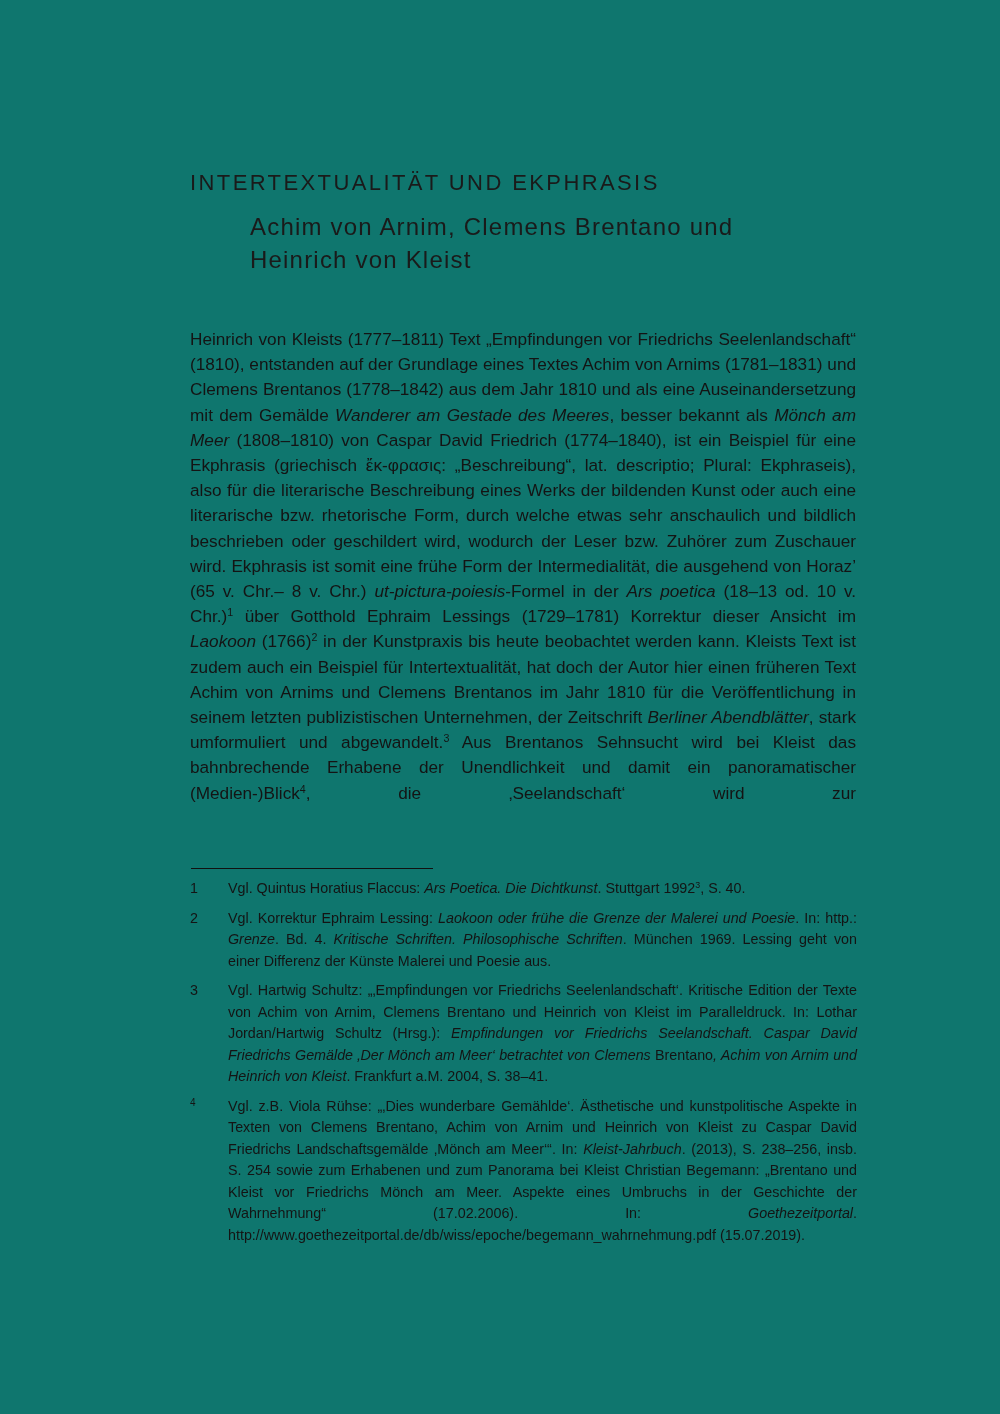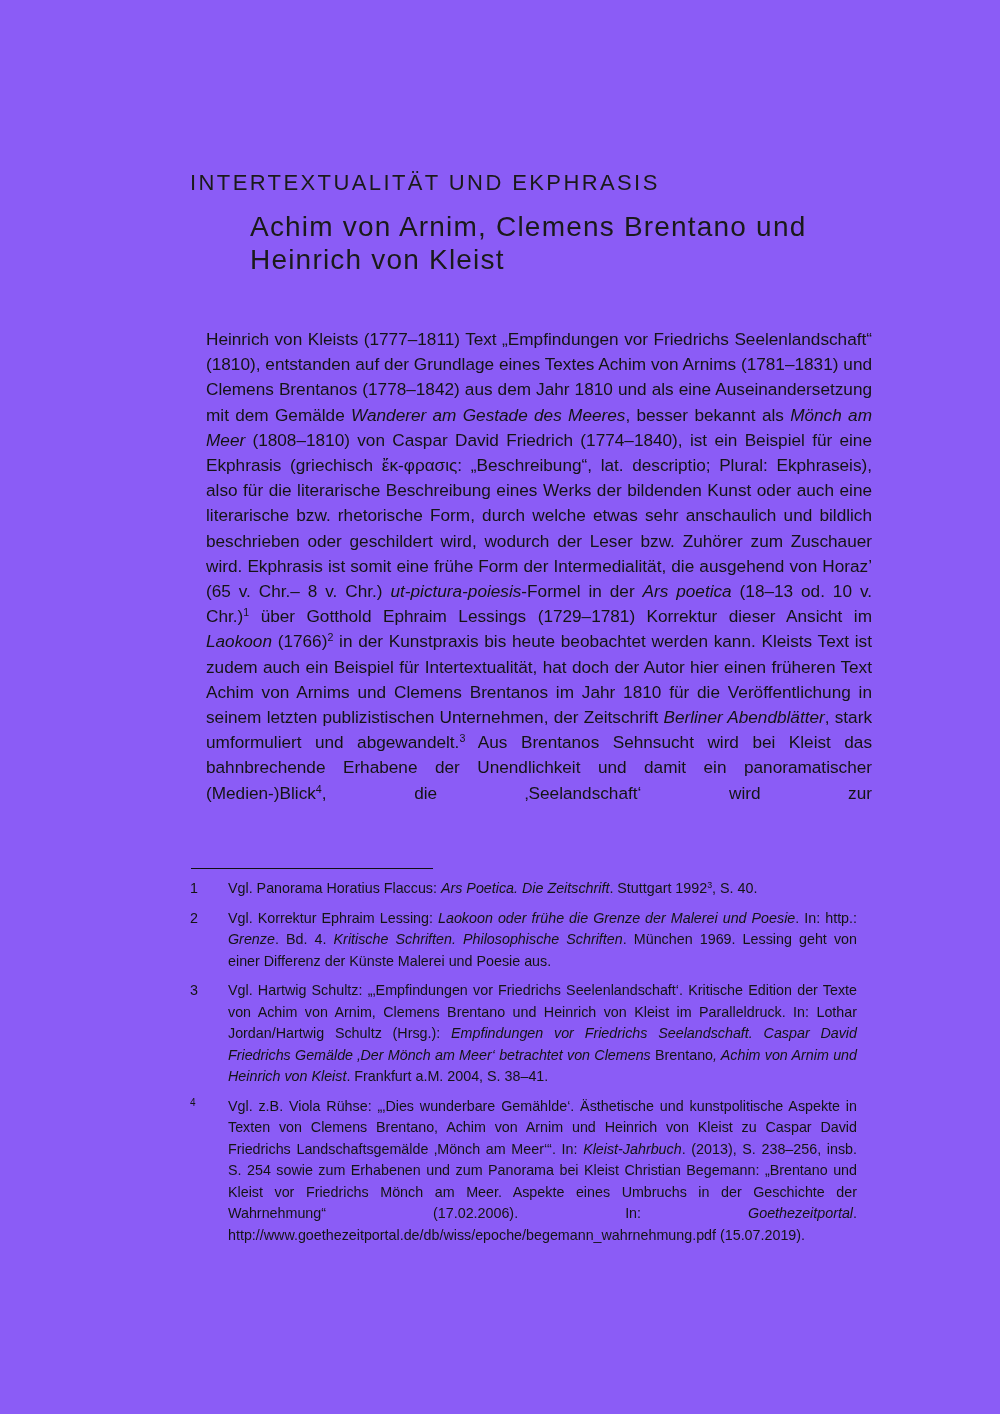--- a/index.html
+++ b/index.html
@@ -1,21 +1,21 @@
 <!DOCTYPE html>
 <html><head>
   <meta charset="utf-8">
   <style>
     html, body { margin: 0; padding: 0; background: #ffffff; }
     body { width: 1000px; height: 1414px; position: relative; overflow: hidden;
            font-family: "Liberation Sans", "DejaVu Sans", sans-serif; color: #141414; }
-    .page { position: absolute; left: 0; top: 0; width: 1000px; height: 1414px; background: #8b5cf6; }
+    .page { position: absolute; left: 0; top: 0; width: 1000px; height: 1414px; background: #0f766e; }
     .heading { position: absolute; left: 190px; top: 170px; font-size: 22px; letter-spacing: 2.4px; color: #1a1a1a; white-space: nowrap; }
-    .subheading { position: absolute; left: 250px; top: 210px; width: 560px; font-size: 28px; line-height: 33px; letter-spacing: 1.2px; color: #1a1a1a; }
-    .body-text { position: absolute; left: 190px; top: 327px; width: 666px; font-size: 17.2px; line-height: 25.2px; text-align: justify; color: #141414; margin-left: 16px; }
+    .subheading { position: absolute; left: 250px; top: 210px; width: 560px; font-size: 24px; line-height: 33px; letter-spacing: 1.2px; color: #1a1a1a; }
+    .body-text { position: absolute; left: 190px; top: 327px; width: 666px; font-size: 17.2px; line-height: 25.2px; text-align: justify; color: #141414; }
     .body-text p { margin: 0; }
     .body-text .last-line { text-align-last: justify; }
     .fn-rule { position: absolute; left: 191px; top: 868px; width: 242px; height: 0; border-top: 1.3px solid #111; }
     .footnotes { position: absolute; left: 190px; top: 878px; width: 667px; font-size: 14.3px; line-height: 21.5px; color: #141414; }
     .fn { display: flex; margin-bottom: 8px; }
     .fn-num { width: 38px; flex: 0 0 38px; }
     .fn-num.sup { font-size: 10px; line-height: 14px; }
     .fn-text { flex: 1; text-align: justify; }
     i { font-style: italic; }
     sup { font-size: 0.62em; line-height: 0; vertical-align: 0.55em; }
@@ -30,21 +30,21 @@
 
   <div class="body-text">
     <p class="last-line"><span>Heinrich von Kleists (1777–1811) Text „Empfindungen vor Friedrichs Seelenland­schaft“ (1810), entstanden auf der Grundlage eines Textes Achim von Arnims (1781–1831) und Clemens Brentanos (1778–1842) aus dem Jahr 1810 und als eine Auseinandersetzung mit dem Gemälde </span><i>Wanderer am Gestade des Meeres</i><span>, besser bekannt als </span><i>Mönch am Meer</i><span> (1808–1810) von Caspar David Friedrich (1774–1840), ist ein Beispiel für eine Ekphrasis (griechisch ἔκ-φρασις: „Beschrei­bung“, lat. descriptio; Plural: Ekphraseis), also für die literarische Beschreibung eines Werks der bildenden Kunst oder auch eine literarische bzw. rhetorische Form, durch welche etwas sehr anschaulich und bildlich beschrieben oder ge­schildert wird, wodurch der Leser bzw. Zuhörer zum Zuschauer wird. Ekphrasis ist somit eine frühe Form der Intermedialität, die ausgehend von Horaz’ (65 v. Chr.– 8 v. Chr.) </span><i>ut-pictura-poiesis</i><span>-Formel in der </span><i>Ars poetica</i><span> (18–13 od. 10 v. Chr.)</span><sup>1</sup><span> über Gotthold Ephraim Lessings (1729–1781) Korrektur dieser Ansicht im </span><i>Laokoon</i><span> (1766)</span><sup>2</sup><span> in der Kunstpraxis bis heute beobachtet werden kann. Kleists Text ist zudem auch ein Beispiel für Intertextualität, hat doch der Autor hier einen frühe­ren Text Achim von Arnims und Clemens Brentanos im Jahr 1810 für die Veröf­fentlichung in seinem letzten publizistischen Unternehmen, der Zeitschrift </span><i>Berli­ner Abendblätter</i><span>, stark umformuliert und abgewandelt.</span><sup>3</sup><span> Aus Brentanos Sehn­sucht wird bei Kleist das bahnbrechende Erhabene der Unendlichkeit und damit ein panoramatischer (Medien-)Blick</span><sup>4</sup><span>, die ‚Seelandschaft‘ wird zur</span></p>
   </div>
 
   <div class="fn-rule"></div>
 
   <div class="footnotes">
     <div class="fn">
       <span class="fn-num">1</span>
-      <span class="fn-text"><span>Vgl. Panorama Horatius Flaccus: </span><i>Ars Poetica. Die Zeitschrift</i><span>. Stuttgart 1992</span><sup>3</sup><span>, S. 40.</span></span>
+      <span class="fn-text"><span>Vgl. Quintus Horatius Flaccus: </span><i>Ars Poetica. Die Dichtkunst</i><span>. Stuttgart 1992</span><sup>3</sup><span>, S. 40.</span></span>
     </div>
     <div class="fn">
       <span class="fn-num">2</span>
       <span class="fn-text"><span>Vgl. Korrektur Ephraim Lessing: </span><i>Laokoon oder frühe die Grenze der Malerei und Poesie</i><span>. In: http.: </span><i>Grenze</i><span>. Bd. 4. </span><i>Kritische Schriften. Philosophische Schriften</i><span>. München 1969. Lessing geht von einer Differenz der Künste Malerei und Poesie aus.</span></span>
     </div>
     <div class="fn">
       <span class="fn-num">3</span>
       <span class="fn-text"><span>Vgl. Hartwig Schultz: „‚Empfindungen vor Friedrichs Seelenlandschaft‘. Kritische Edition der Texte von Achim von Arnim, Clemens Brentano und Heinrich von Kleist im Parallel­druck. In: Lothar Jordan/Hartwig Schultz (Hrsg.): </span><i>Empfindungen vor Friedrichs Seeland­schaft. Caspar David Friedrichs Gemälde ‚Der Mönch am Meer‘ betrachtet von Clemens</i><span> Brentano</span><i>, Achim von Arnim und Heinrich von Kleist</i><span>. Frankfurt a.M. 2004, S. 38–41.</span></span>
     </div>
     <div class="fn">

